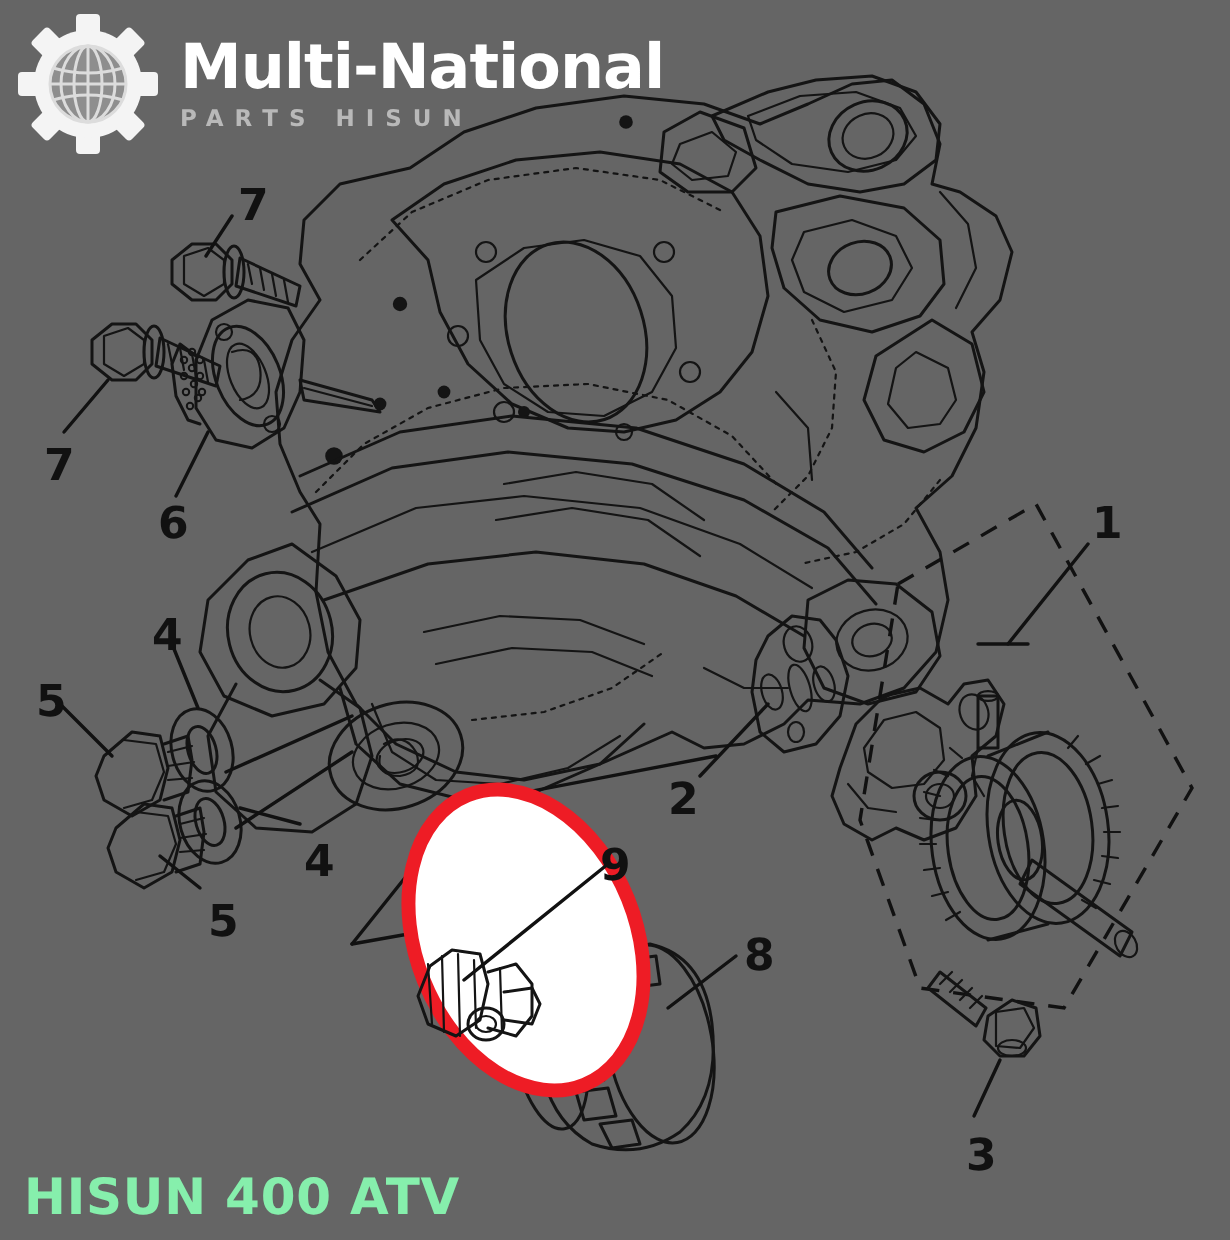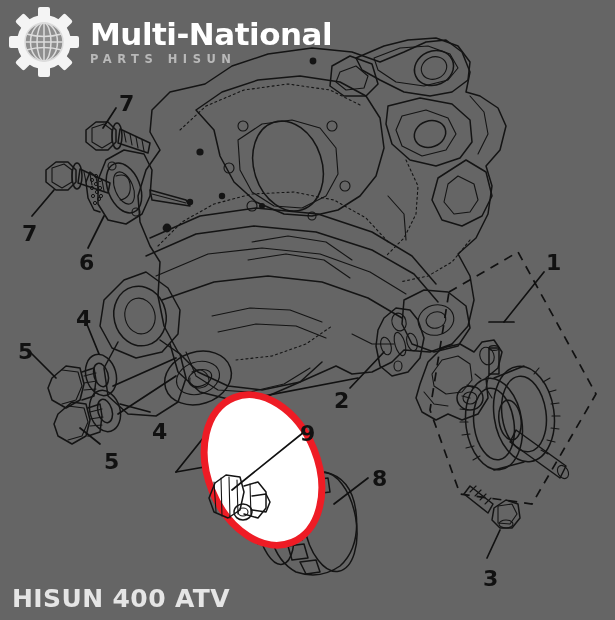--- a/index.html
+++ b/index.html
@@ -24,21 +24,21 @@
     letter-spacing:-0.5px;line-height:1.0;
     font-family:"DejaVu Sans", sans-serif;
   }
   .brand-sub{
     color:#b9b9b9;font-size:11.5px;font-weight:bold;
     letter-spacing:5.5px;line-height:1.2;margin-top:3px;
     font-family:"DejaVu Sans", sans-serif;
   }
   .model-label{
     position:absolute;left:12px;top:584px;
-    color:#e5e5e5;font-size:25px;font-weight:bold;
+    color:#86efac;font-size:25px;font-weight:bold;
     letter-spacing:0.4px;
     font-family:"DejaVu Sans", sans-serif;
   }
   .callout-num{
     position:absolute;
     color:#111111;
     font-size:22px;
     font-weight:bold;
     font-family:"DejaVu Sans", sans-serif;
     line-height:1;

